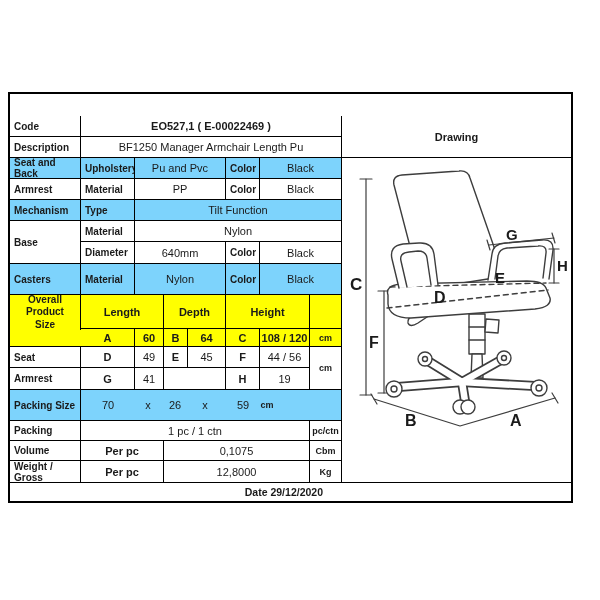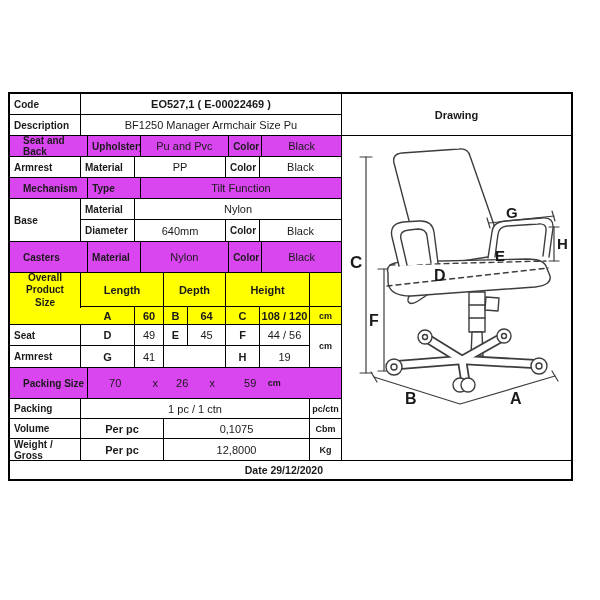--- a/index.html
+++ b/index.html
@@ -1,40 +1,40 @@
 <!DOCTYPE html>
 <html><head>
 <meta charset="utf-8">
 <style>
   * { margin:0; padding:0; box-sizing:border-box; }
   html,body { background:#ffffff; }
   body { width:600px; height:600px; font-family:"Liberation Sans", sans-serif; color:#1a1a1a; }
   .page { width:600px; height:600px; padding-top:92px; }
   .title { width:565px; margin-left:8px; text-align:center; font-size:12.5px; font-weight:bold; letter-spacing:.4px; margin-bottom:13px; }
   .sheet { width:565px; margin-left:8px; border:2px solid #000; background:#fff; }
-  .main { display:flex; }
+  .main { display:flex;margin-top:22px; }
   .left { width:332px; }
   .right { width:229px; }
   .row { display:flex; border-bottom:1px solid #000; }
   .row.no-bb { border-bottom:none; }
   .cell { border-right:1px solid #000; display:flex; align-items:center; justify-content:center; overflow:hidden; }
   .lab { justify-content:flex-start; padding-left:4px; font-weight:bold; font-size:10px; }
   .attr { justify-content:flex-start; padding-left:4px; font-weight:bold; font-size:10px; }
   .val { font-size:11px; }
   .bold { font-weight:bold; }
   .sm { font-size:9px; font-weight:bold; }
   .key { font-size:11px; font-weight:bold; }
   
   .cL{width:71px}.cB{width:54px}.cC{width:29px}.cD{width:24px}.cE{width:38px}.cF{width:34px}.cG{width:50px}.cH{width:32px}
   .spAll{width:261px}.spVal{width:91px}.spTilt{width:207px}.spBlk{width:82px}
   .spLen{width:83px}.spDep{width:62px}.spHei{width:84px}
   .spDE{width:62px}.spPack{width:229px}.spPer{width:83px}.spNum{width:146px}
   
   .h21{height:21px}.h20{height:20px}.h19{height:31px}.h18{height:34px}.h17{height:17px}
-  .shade { background:#d946ef;padding-left:9px; }
+  .shade { background:#7dd3fc; }
   .yellow { background:#ffff00; }
   .group { display:flex; border-bottom:1px solid #000; }
   .glabel { border-right:1px solid #000; display:flex; align-items:center; justify-content:flex-start; padding-left:4px; font-weight:bold; font-size:10px; }
   .glabel.center { justify-content:center; text-align:center; padding-left:0; line-height:1.25; }
   .gstack .row:first-child { border-bottom:1px solid #000; }
   .gstack .row:last-child { border-bottom:none; }
   .packrel { position:relative; }
   .packrel span { position:absolute; top:50%; transform:translate(-50%,-50%); font-size:11px; }
   .packrel span.sm { font-size:9px; }
   .draw-header { height:42px; border-bottom:1px solid #000; display:flex; align-items:center; justify-content:center; font-weight:bold; font-size:11px; }
@@ -52,21 +52,21 @@
 
       <div class="left">
 
         <div class="row h21">
           <div class="cell cL lab">Code</div>
           <div class="cell spAll val bold">EO527,1 ( E-00022469 )</div>
         </div>
 
         <div class="row h21">
           <div class="cell cL lab">Description</div>
-          <div class="cell spAll val">BF1250 Manager Armchair Size Pu</div>
+          <div class="cell spAll val">BF1250 Manager Armchair Length Pu</div>
         </div>
 
         <div class="row h21 shade">
           <div class="cell cL lab">Seat and Back</div>
           <div class="cell cB attr">Upholstery</div>
           <div class="cell spVal val">Pu and Pvc</div>
           <div class="cell cF attr">Color</div>
           <div class="cell spBlk val">Black</div>
         </div>
 

